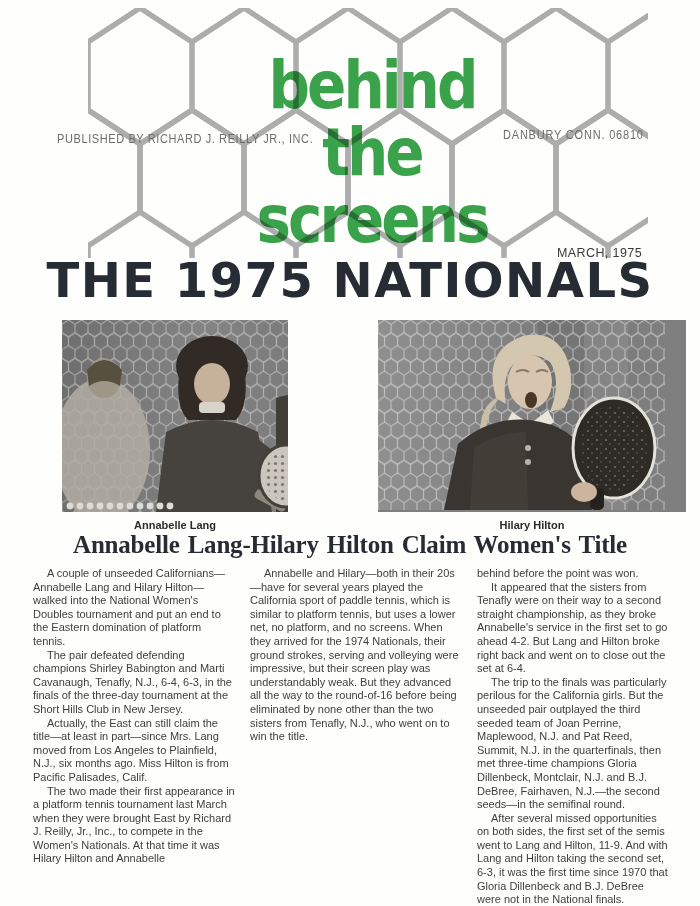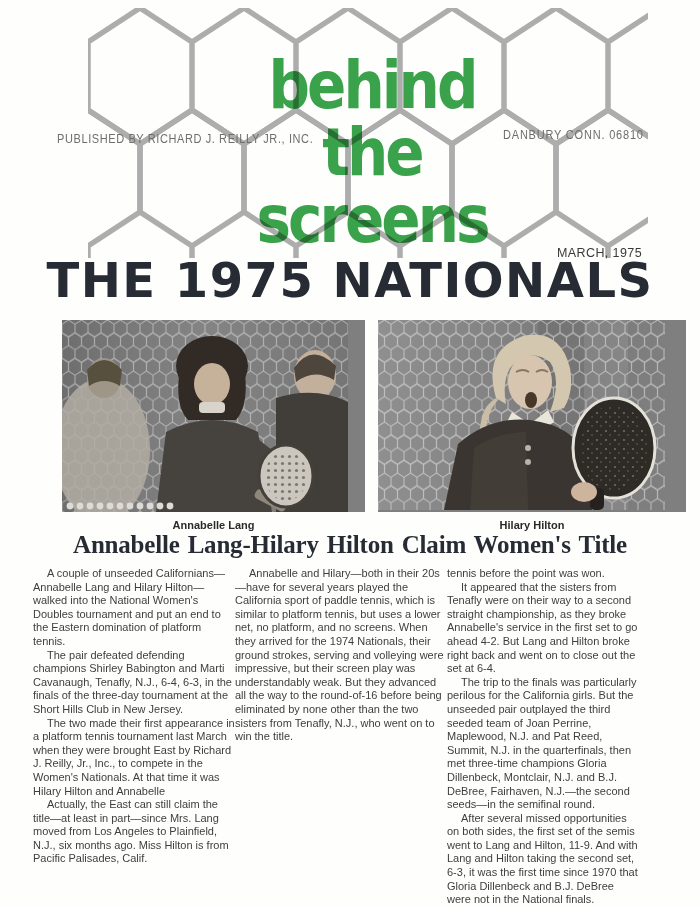--- a/index.html
+++ b/index.html
@@ -20,32 +20,32 @@
   .issue-date{position:absolute;right:58px;top:246px;font-size:12.5px;font-weight:normal;
         color:#3a3a3a;letter-spacing:0.4px;}
 
   
   .headline{position:absolute;left:0;top:252px;width:700px;margin:0;text-align:center;
         font-size:48px;line-height:56px;font-weight:bold;color:#272c34;letter-spacing:1.5px;
         font-family:"DejaVu Sans","Liberation Sans",sans-serif;}
 
   
   .photo-fig{position:absolute;top:320px;margin:0;}
-  .photo-fig.left{left:62px;width:303px;}
+  .photo-fig.left{left:62px;width:226px;}
   .photo-fig.right{left:378px;width:308px;}
   .photo-frame{width:100%;height:192px;overflow:hidden;background:#7f7f7f;}
   .photo-frame svg{display:block;}
   .photo-caption{margin-top:7px;text-align:center;font-size:11px;font-weight:bold;color:#2a2a2a;}
 
   
   .article-title{position:absolute;left:0;top:531px;width:700px;margin:0;text-align:center;
         font-size:25px;font-weight:bold;color:#272c34;letter-spacing:-0.2px;word-spacing:2px;
         font-family:Liberation Serif, serif;}
   .columns{position:absolute;left:33px;top:567px;width:637px;display:grid;
-        grid-template-columns:202px 212px 193px;column-gap:0;}
+        grid-template-columns:202px 212px 193px;column-gap:15px;}
   .col p{margin:0;font-size:11px;line-height:13.6px;color:#3e3e3e;text-align:left;}
   .col p.ind{text-indent:14px;}
 </style>
 </head>
 <body>
 
 <div class="page">
 
   <header class="masthead">
     <svg class="mesh-svg" viewBox="0 0 560 250" preserveAspectRatio="none" aria-hidden="true">
@@ -187,27 +187,27 @@
     </div>
     <figcaption class="photo-caption">Hilary Hilton</figcaption>
   </figure>
 
   <h2 class="article-title">Annabelle Lang-Hilary Hilton Claim Women's Title</h2>
 
   <div class="columns">
     <div class="col">
       <p class="ind">A couple of unseeded Californians—Annabelle Lang and Hilary Hilton—walked into the National Women's Doubles tournament and put an end to the Eastern domination of platform tennis.</p>
       <p class="ind">The pair defeated defending champions Shirley Babington and Marti Cavanaugh, Tenafly, N.J., 6-4, 6-3, in the finals of the three-day tournament at the Short Hills Club in New Jersey.</p>
+      <p class="ind">Actually, the East can still claim the title—at least in part—since Mrs. Lang moved from Los Angeles to Plainfield, N.J., six months ago. Miss Hilton is from Pacific Palisades, Calif.</p>
       <p class="ind">The two made their first appearance in a platform tennis tournament last March when they were brought East by Richard J. Reilly, Jr., Inc., to compete in the Women's Nationals. At that time it was Hilary Hilton and Annabelle</p>
-      <p class="ind">Actually, the East can still claim the title—at least in part—since Mrs. Lang moved from Los Angeles to Plainfield, N.J., six months ago. Miss Hilton is from Pacific Palisades, Calif.</p>
     </div>
     <div class="col">
       <p class="ind">Annabelle and Hilary—both in their 20s—have for several years played the California sport of paddle tennis, which is similar to platform tennis, but uses a lower net, no platform, and no screens. When they arrived for the 1974 Nationals, their ground strokes, serving and volleying were impressive, but their screen play was understandably weak. But they advanced all the way to the round-of-16 before being eliminated by none other than the two sisters from Tenafly, N.J., who went on to win the title.</p>
     </div>
     <div class="col">
-      <p>tennis before the point was won.</p>
+      <p>behind before the point was won.</p>
       <p class="ind">It appeared that the sisters from Tenafly were on their way to a second straight championship, as they broke Annabelle's service in the first set to go ahead 4-2. But Lang and Hilton broke right back and went on to close out the set at 6-4.</p>
       <p class="ind">The trip to the finals was particularly perilous for the California girls. But the unseeded pair outplayed the third seeded team of Joan Perrine, Maplewood, N.J. and Pat Reed, Summit, N.J. in the quarterfinals, then met three-time champions Gloria Dillenbeck, Montclair, N.J. and B.J. DeBree, Fairhaven, N.J.—the second seeds—in the semifinal round.</p>
       <p class="ind">After several missed opportunities on both sides, the first set of the semis went to Lang and Hilton, 11-9. And with Lang and Hilton taking the second set, 6-3, it was the first time since 1970 that Gloria Dillenbeck and B.J. DeBree were not in the National finals.</p>
     </div>
   </div>
 
 </div>
 
 </body></html>

